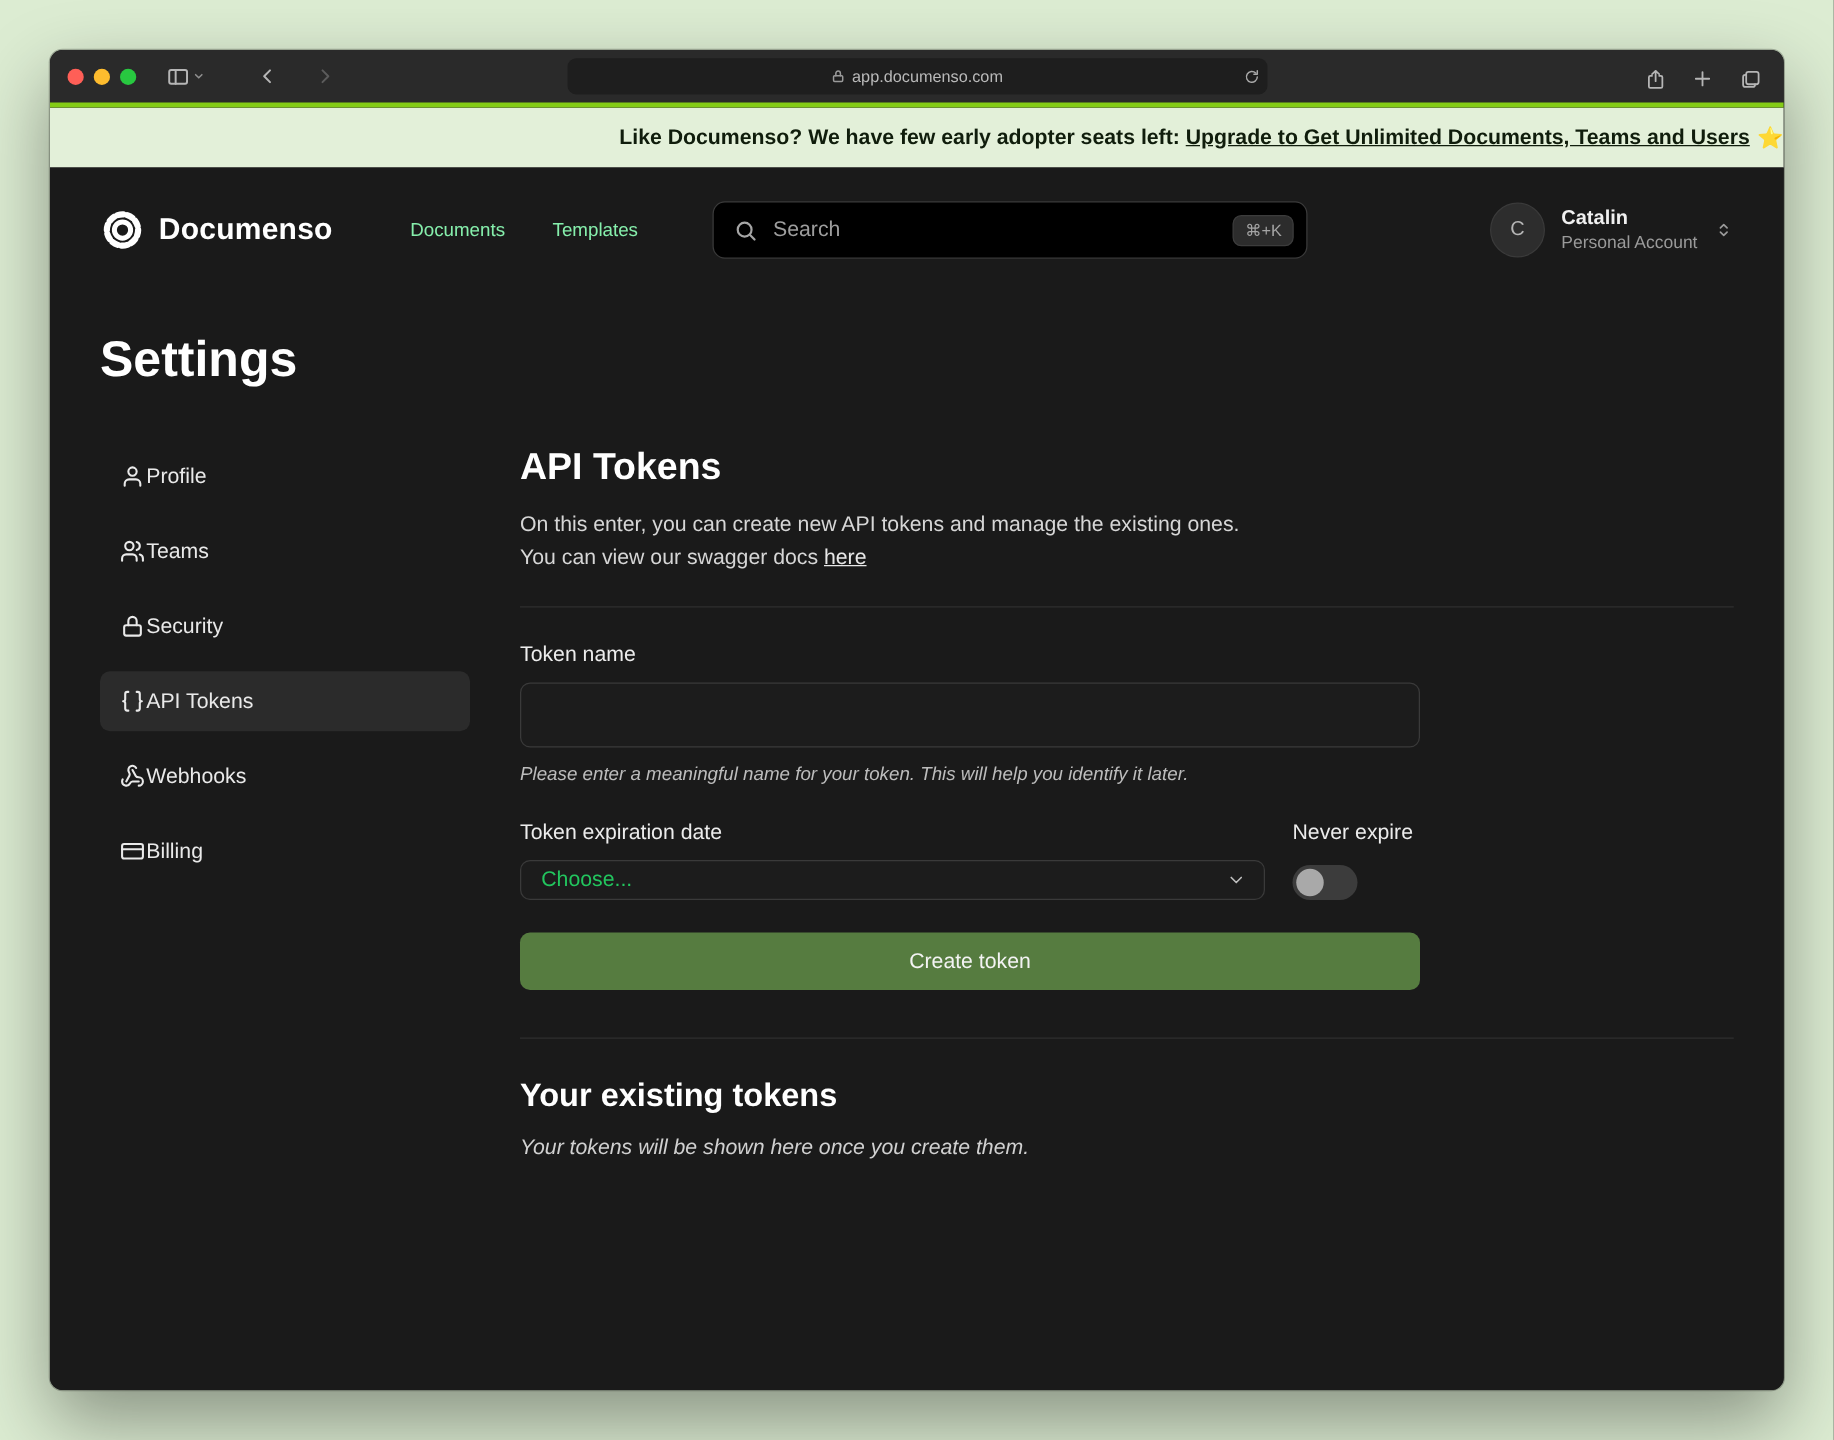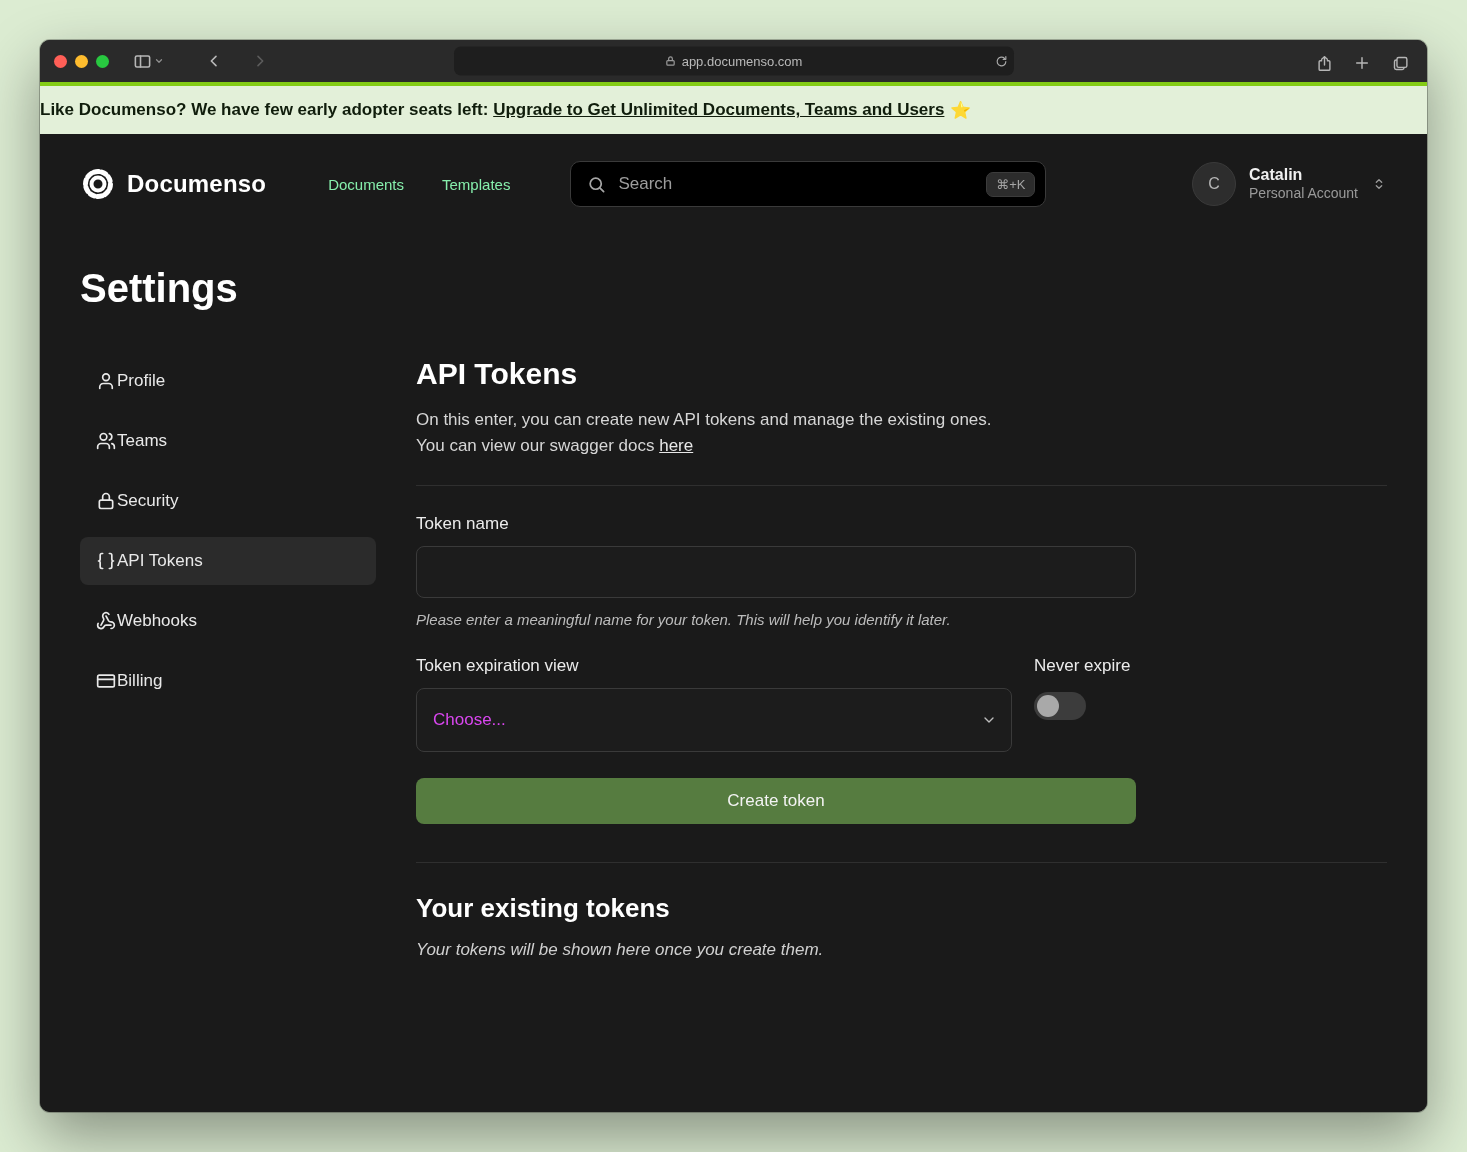--- a/index.html
+++ b/index.html
@@ -50,21 +50,21 @@
   .urlbar .refresh {
     position:absolute; right:6px; top:50%; transform:translateY(-50%);
     color:#a8a8a8; display:flex;
   }
   .chrome-right { position:absolute; right:12px; top:0; height:46px; display:flex; align-items:center; gap:8px; }
 
   
   .banner {
     height:48px; flex:0 0 48px;
     background:#e3f0d9;
-    display:flex; align-items:center; justify-content:flex-start;
+    display:flex; align-items:center; justify-content:flex-end;
     color:#101d0c; font-size:17px; font-weight:600;
     white-space:pre;
   }
   .banner a { color:#101d0c; text-decoration:underline; cursor:pointer; }
   .banner .star { margin-left:6px; }
 
   
   .app { flex:1; background:#1a1a1a; color:#ededed; padding:0 40px; overflow:hidden; }
 
   .app-header { display:flex; align-items:center; padding-top:22px; height:78px; }
@@ -125,24 +125,24 @@
     margin-top:12px; width:720px; height:52px;
     background:#1c1c1c; border:1px solid #3a3a3a; border-radius:8px;
     color:#ececec; font-size:16px; padding:0 14px; outline:none;
     font-family:"Liberation Sans", sans-serif;
   }
   .hint { margin-top:13px; font-style:italic; font-size:15px; color:#bcbcbc; }
 
   .exp-row { display:flex; margin-top:28px; width:720px; }
   .exp-col { width:596px; }
   .select {
-    margin-top:12px; width:596px; height:64px;
+    margin-top:12px; width:596px; height:32px;
     background:#1c1c1c; border:1px solid #3a3a3a; border-radius:8px;
     display:flex; align-items:center; justify-content:space-between;
-    padding:0 14px 0 16px; font-size:17px; color:#d946ef; cursor:pointer;
+    padding:0 14px 0 16px; font-size:17px; color:#22c55e; cursor:pointer;
   }
   .select .chev { color:#bdbdbd; display:flex; }
   .never-col { margin-left:22px; }
   .toggle {
     margin-top:16px; width:52px; height:28px; border-radius:14px;
     background:#3c3c3c; position:relative; cursor:pointer;
   }
   .toggle .knob {
     position:absolute; left:3px; top:3px; width:22px; height:22px;
     border-radius:50%; background:#a9a9a9;
@@ -352,21 +352,21 @@
           <span>You can view our swagger docs </span><a>here</a>
         </p>
         <hr class="divider">
 
         <div class="field-label token-name-label">Token name</div>
         <input class="text-input" type="text" style="">
         <div class="hint">Please enter a meaningful name for your token. This will help you identify it later.</div>
 
         <div class="exp-row">
           <div class="exp-col">
-            <div class="field-label">Token expiration view</div>
+            <div class="field-label">Token expiration date</div>
             <div class="select">
               <span>Choose...</span>
               <span class="chev">
                 <svg width="16" height="16" viewBox="0 0 24 24" fill="none" stroke="currentColor" stroke-width="2" stroke-linecap="round" stroke-linejoin="round">
                     <polyline points="6 9 12 15 18 9"></polyline>
                   </svg>
               </span>
             </div>
           </div>
           <div class="never-col">

